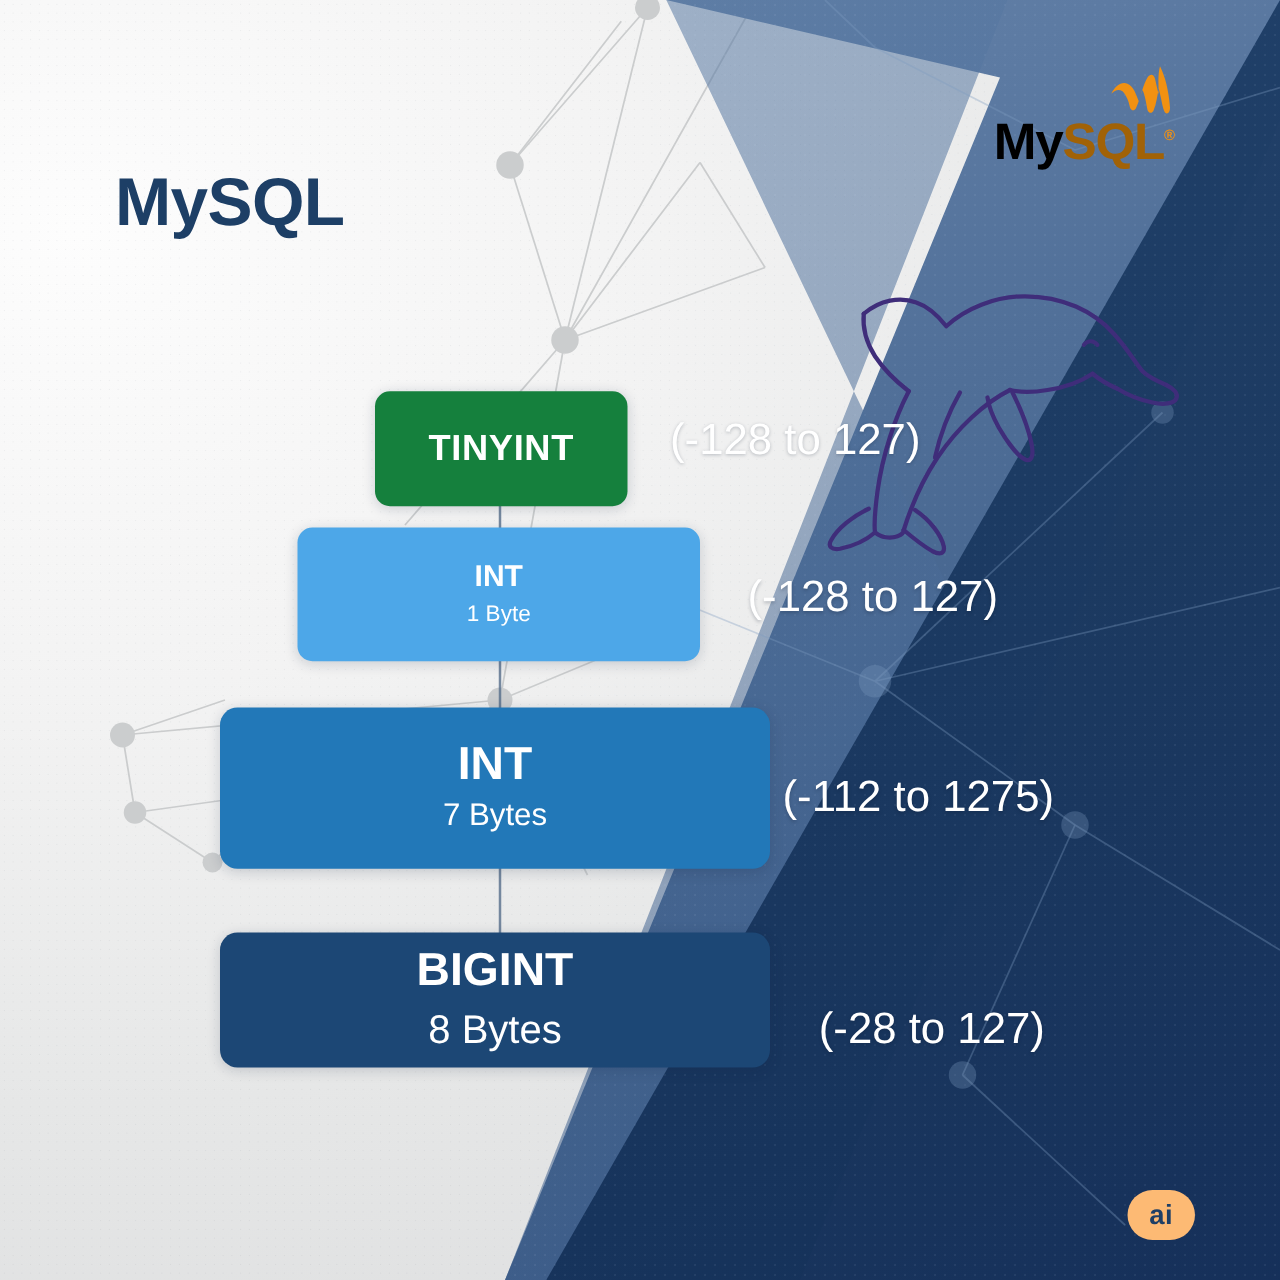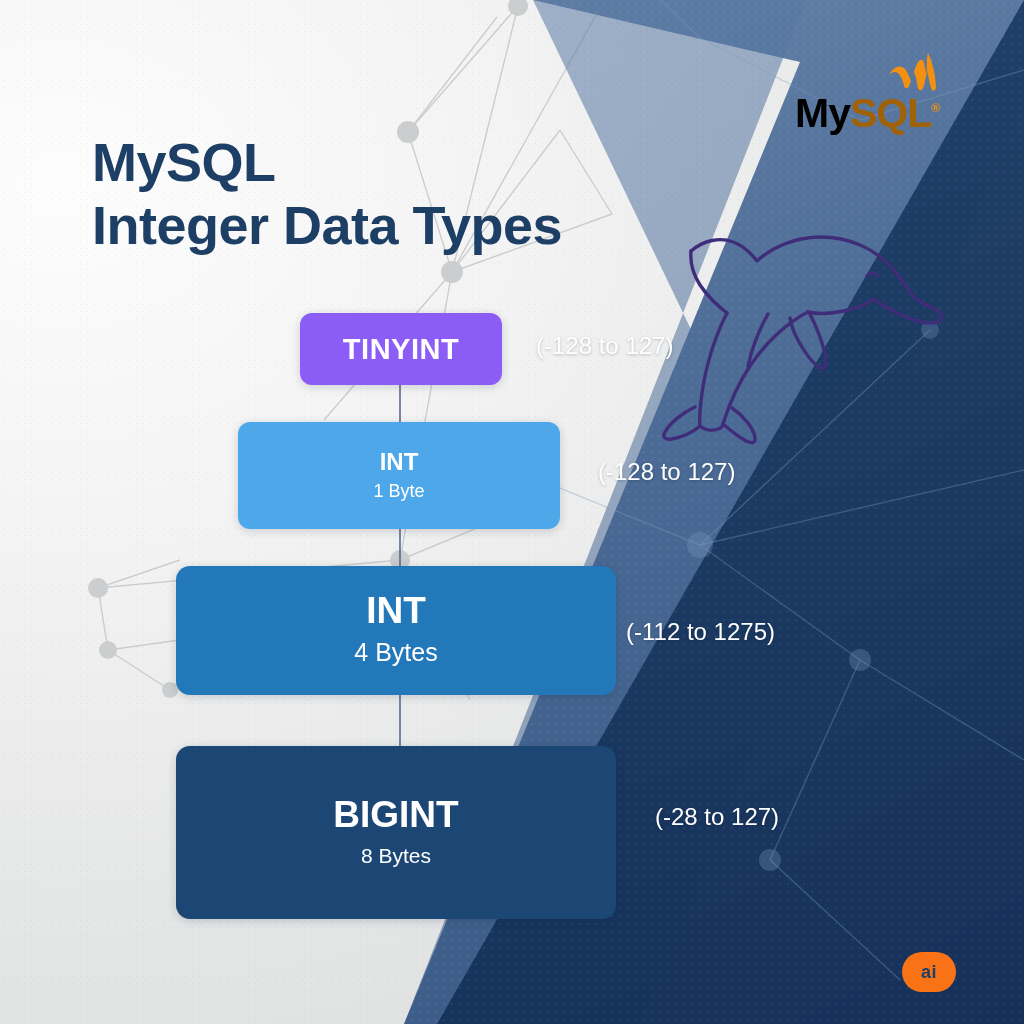--- a/index.html
+++ b/index.html
@@ -119,70 +119,70 @@
     flex-direction:column;
     align-items:center;
     justify-content:center;
     text-align:center;
     box-shadow:0 2px 10px rgba(15,35,60,.18);
   }
   .box .bname{font-weight:bold; line-height:1.05;}
   .box .bsize{font-weight:normal; line-height:1.25;}
 
   #box-tinyint{
-    left:300px; top:313px; width:202px; height:72px;
-    background:#8b5cf6; border-radius:12px;
+    left:300px; top:313px; width:202px; height:92px;
+    background:#15803d; border-radius:12px;
   }
   #box-tinyint .bname{font-size:29px; letter-spacing:.5px;}
 
   #box-int1{
     left:238px; top:422px; width:322px; height:107px;
     background:#4da7e8; border-radius:12px;
   }
   #box-int1 .bname{font-size:24px;}
   #box-int1 .bsize{font-size:18px; margin-top:6px;}
 
   #box-int4{
     left:176px; top:566px; width:440px; height:129px;
     background:#2278b8;
   }
   #box-int4 .bname{font-size:37px;}
   #box-int4 .bsize{font-size:25px; margin-top:6px;}
 
   #box-bigint{
-    left:176px; top:746px; width:440px; height:173px;
+    left:176px; top:746px; width:440px; height:108px;
     background:#1c4775;
   }
   #box-bigint .bname{font-size:37px;}
-  #box-bigint .bsize{font-size:21px; margin-top:8px;text-align:right;}
+  #box-bigint .bsize{font-size:32px; margin-top:8px;text-align:right;}
 
   
   .range{
     position:absolute;
     color:#ffffff;
-    font-size:24px;
+    font-size:35px;
     font-weight:500;
     white-space:nowrap;
     text-shadow:0 1px 3px rgba(10,25,45,.25);
   }
   #range-tinyint{left:536px; top:332px;}
   #range-int1{left:598px; top:458px;}
   #range-int4{left:626px; top:618px;}
   #range-bigint{left:655px; top:803px;}
 
   
   .ai-badge{
     position:absolute;
     left:902px; top:952px;
     width:54px; height:40px;
     border-radius:20px;
-    background:#f97316;
+    background:#fdba74;
     display:flex; align-items:center; justify-content:center;
     color:#1e3f66;
-    font-size:18px;
+    font-size:22px;
     font-weight:bold;
     letter-spacing:.5px;
   }
 </style>
 </head>
 <body>
 
 <div id="canvas">
 
   <div class="bg-base"></div>
@@ -243,21 +243,20 @@
     <g fill="#7e9cc0" opacity="0.3">
       <circle cx="700" cy="545" r="13"></circle>
       <circle cx="860" cy="660" r="11"></circle>
       <circle cx="770" cy="860" r="11"></circle>
       <circle cx="930" cy="330" r="9"></circle>
     </g>
   </svg>
 
   <div class="title">
     <span>MySQL</span>
-    <span class="l2">Integer Data Types</span>
   </div>
 
   <div class="mysql-logo">
     <svg class="mysql-fin" width="64" height="44" viewBox="0 0 64 44">
       <path d="M40 1 C44 9 47 20 48 34 C48 38 46 40 44 38 C42 35 41 26 39 19 C38 24 37 31 35 36 C34 39 31 39 30 36 C29 31 28 24 26 20 C24 25 23 30 21 34 C20 37 17 37 16 34 C15 29 13 24 10 21 C7 19 4 20 1 23 C4 17 9 13 14 15 C19 17 21 24 23 29 C25 23 27 15 30 10 C32 7 35 7 36 11 C37 15 38 20 39 24 C39 17 38 8 40 1 Z" fill="#f29111"></path>
     </svg>
     <div class="mysql-wordmark">
       <span class="mysql-my">My</span><span class="mysql-sql">SQL</span><span class="mysql-tm">®</span>
     </div>
   </div>
@@ -303,21 +302,21 @@
     <span class="bname">TINYINT</span>
   </div>
 
   <div class="box" id="box-int1">
     <span class="bname">INT</span>
     <span class="bsize">1 Byte</span>
   </div>
 
   <div class="box" id="box-int4">
     <span class="bname">INT</span>
-    <span class="bsize">4 Bytes</span>
+    <span class="bsize">7 Bytes</span>
   </div>
 
   <div class="box" id="box-bigint">
     <span class="bname">BIGINT</span>
     <span class="bsize">8 Bytes</span>
   </div>
 
   <div class="range" id="range-tinyint">(-128 to 127)</div>
   <div class="range" id="range-int1">(-128 to 127)</div>
   <div class="range" id="range-int4">(-112 to 1275)</div>

